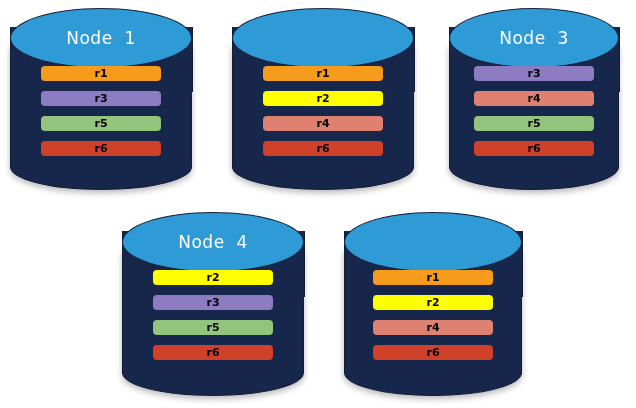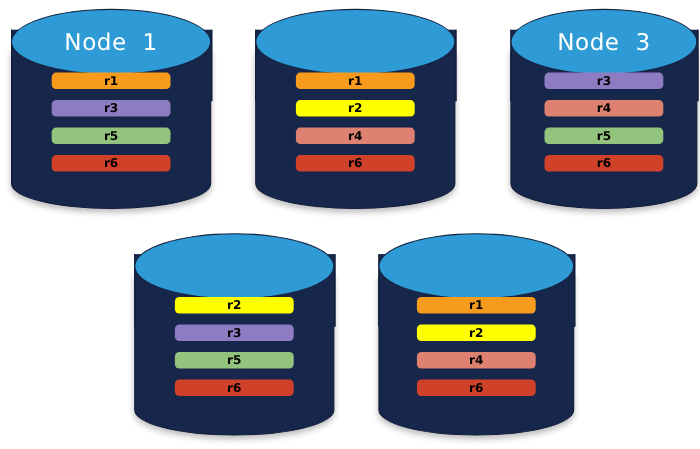--- a/index.html
+++ b/index.html
@@ -51,37 +51,37 @@
   }
   .node-title{
     position:absolute;
     left:0; right:0;
     top:0;
     height:60px;
     display:flex;
     align-items:center;
     justify-content:center;
     color:#ffffff;
-    font-size:21px;
+    font-size:17px;
     letter-spacing:0.5px;
     z-index:4;
     white-space:pre;
     pointer-events:none;
   }
   .replicas{
     position:absolute;
     left:0;right:0;
     z-index:5;
     display:flex;
     flex-direction:column;
     align-items:center;
     gap:10px;
   }
   .replica{
-    width:108px;
+    width:120px;
     height:15px;
     border-radius:4px;
     display:flex;
     align-items:center;
     justify-content:center;
     font-size:11px;
     font-weight:bold;
     color:#000000;
     line-height:1;
   }
@@ -108,38 +108,39 @@
         <div class="cyl-body-flat" style="background: rgb(23, 38, 75);"></div>
       </div>
       <div class="cyl-top" style="background: rgb(46, 155, 214);"></div>
       <div class="replicas" style="top: 58px;">
         <div class="replica" style="background: rgb(247, 155, 29);">r1</div>
         <div class="replica" style="background: rgb(255, 255, 0);">r2</div>
         <div class="replica" style="background: rgb(222, 129, 112);">r4</div>
         <div class="replica" style="background: rgb(208, 65, 42);">r6</div>
       </div>
     </div>
-    <div class="node" style="left: 464px; top: 8px; width: 170px; height: 182px;">
+    <div class="node" style="left: 449px; top: 8px; width: 170px; height: 182px;">
       <div class="cyl-body" style="background: rgb(23, 38, 75);">
         <div class="cyl-body-flat" style="background: rgb(23, 38, 75);"></div>
       </div>
       <div class="cyl-top" style="background: rgb(46, 155, 214);"></div>
       <div class="node-title" style="color: rgb(255, 255, 255);">Node  3</div>
       <div class="replicas" style="top: 58px;">
         <div class="replica" style="background: rgb(142, 124, 195);">r3</div>
         <div class="replica" style="background: rgb(222, 129, 112);">r4</div>
         <div class="replica" style="background: rgb(147, 196, 125);">r5</div>
         <div class="replica" style="background: rgb(208, 65, 42);">r6</div>
       </div>
     </div>
     <div class="node" style="left: 122px; top: 212px; width: 182px; height: 184px;">
       <div class="cyl-body" style="background: rgb(23, 38, 75);">
         <div class="cyl-body-flat" style="background: rgb(23, 38, 75);"></div>
       </div>
       <div class="cyl-top" style="background: rgb(46, 155, 214);"></div>
+      <div class="node-title" style="color: rgb(255, 255, 255);">Node  4</div>
       <div class="replicas" style="top: 58px;">
         <div class="replica" style="background: rgb(255, 255, 0);">r2</div>
         <div class="replica" style="background: rgb(142, 124, 195);">r3</div>
         <div class="replica" style="background: rgb(147, 196, 125);">r5</div>
         <div class="replica" style="background: rgb(208, 65, 42);">r6</div>
       </div>
     </div>
     <div class="node" style="left: 344px; top: 212px; width: 178px; height: 184px;">
       <div class="cyl-body" style="background: rgb(23, 38, 75);">
         <div class="cyl-body-flat" style="background: rgb(23, 38, 75);"></div>

